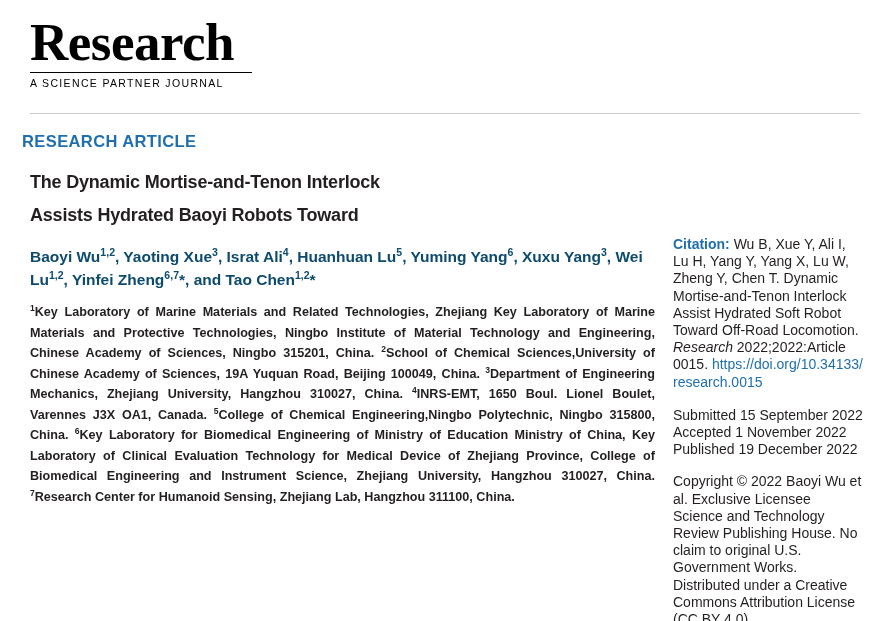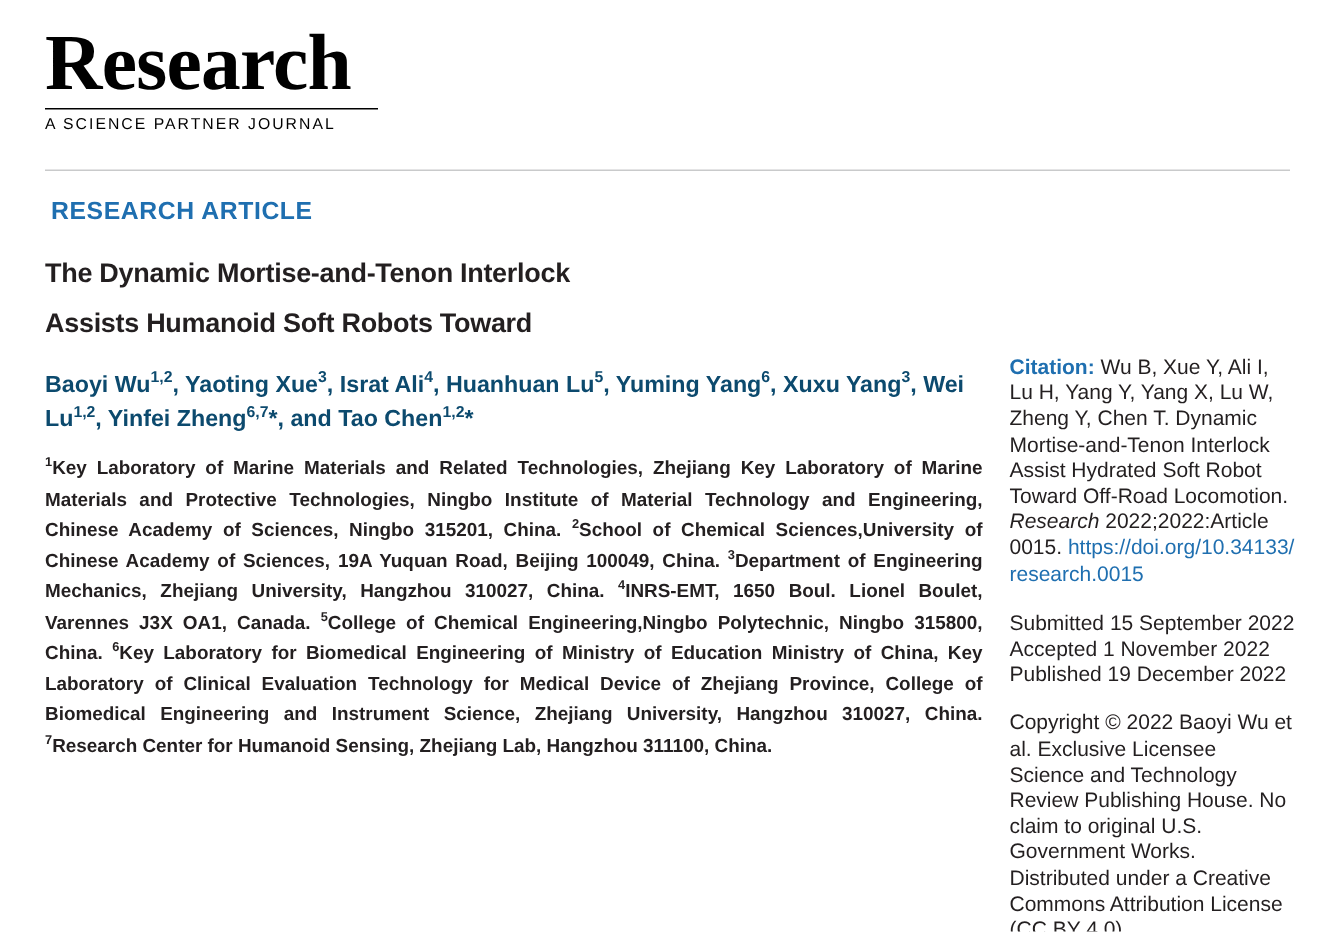--- a/index.html
+++ b/index.html
@@ -54,21 +54,21 @@
     position: absolute;
     left: 30px;
     top: 113px;
     width: 830px;
     border-top: 1px solid #c9cacb;
   }
 
   
   .article-type {
     position: absolute;
-    left: 34px;
+    left: 22px;
     top: 132px;
     font-size: 16.5px;
     font-weight: 700;
     letter-spacing: 0.4px;
     color: #1f6fb0;
   }
 
   
   .main-col {
     position: absolute;
@@ -150,21 +150,21 @@
   </div>
 
   <div class="top-rule"></div>
 
   <div class="article-type">RESEARCH ARTICLE</div>
 
   <div class="main-col">
 
     <h1 class="title">
       <span>The Dynamic Mortise-and-Tenon Interlock</span><br>
-      <span>Assists Humanoid Soft Robots Toward</span><br>
+      <span>Assists Hydrated Baoyi Robots Toward</span><br>
     </h1>
 
     <div class="authors">
       Baoyi Wu<sup>1,2</sup>, Yaoting Xue<sup>3</sup>, Israt Ali<sup>4</sup>, Huanhuan Lu<sup>5</sup>, Yuming Yang<sup>6</sup>,
       Xuxu Yang<sup>3</sup>, Wei Lu<sup>1,2</sup>, Yinfei Zheng<sup>6,7</sup>*, and Tao Chen<sup>1,2</sup>*
     </div>
 
     <div class="affil">
       <sup>1</sup>Key Laboratory of Marine Materials and Related Technologies, Zhejiang Key Laboratory of Marine
       Materials and Protective Technologies, Ningbo Institute of Material Technology and Engineering, Chinese

